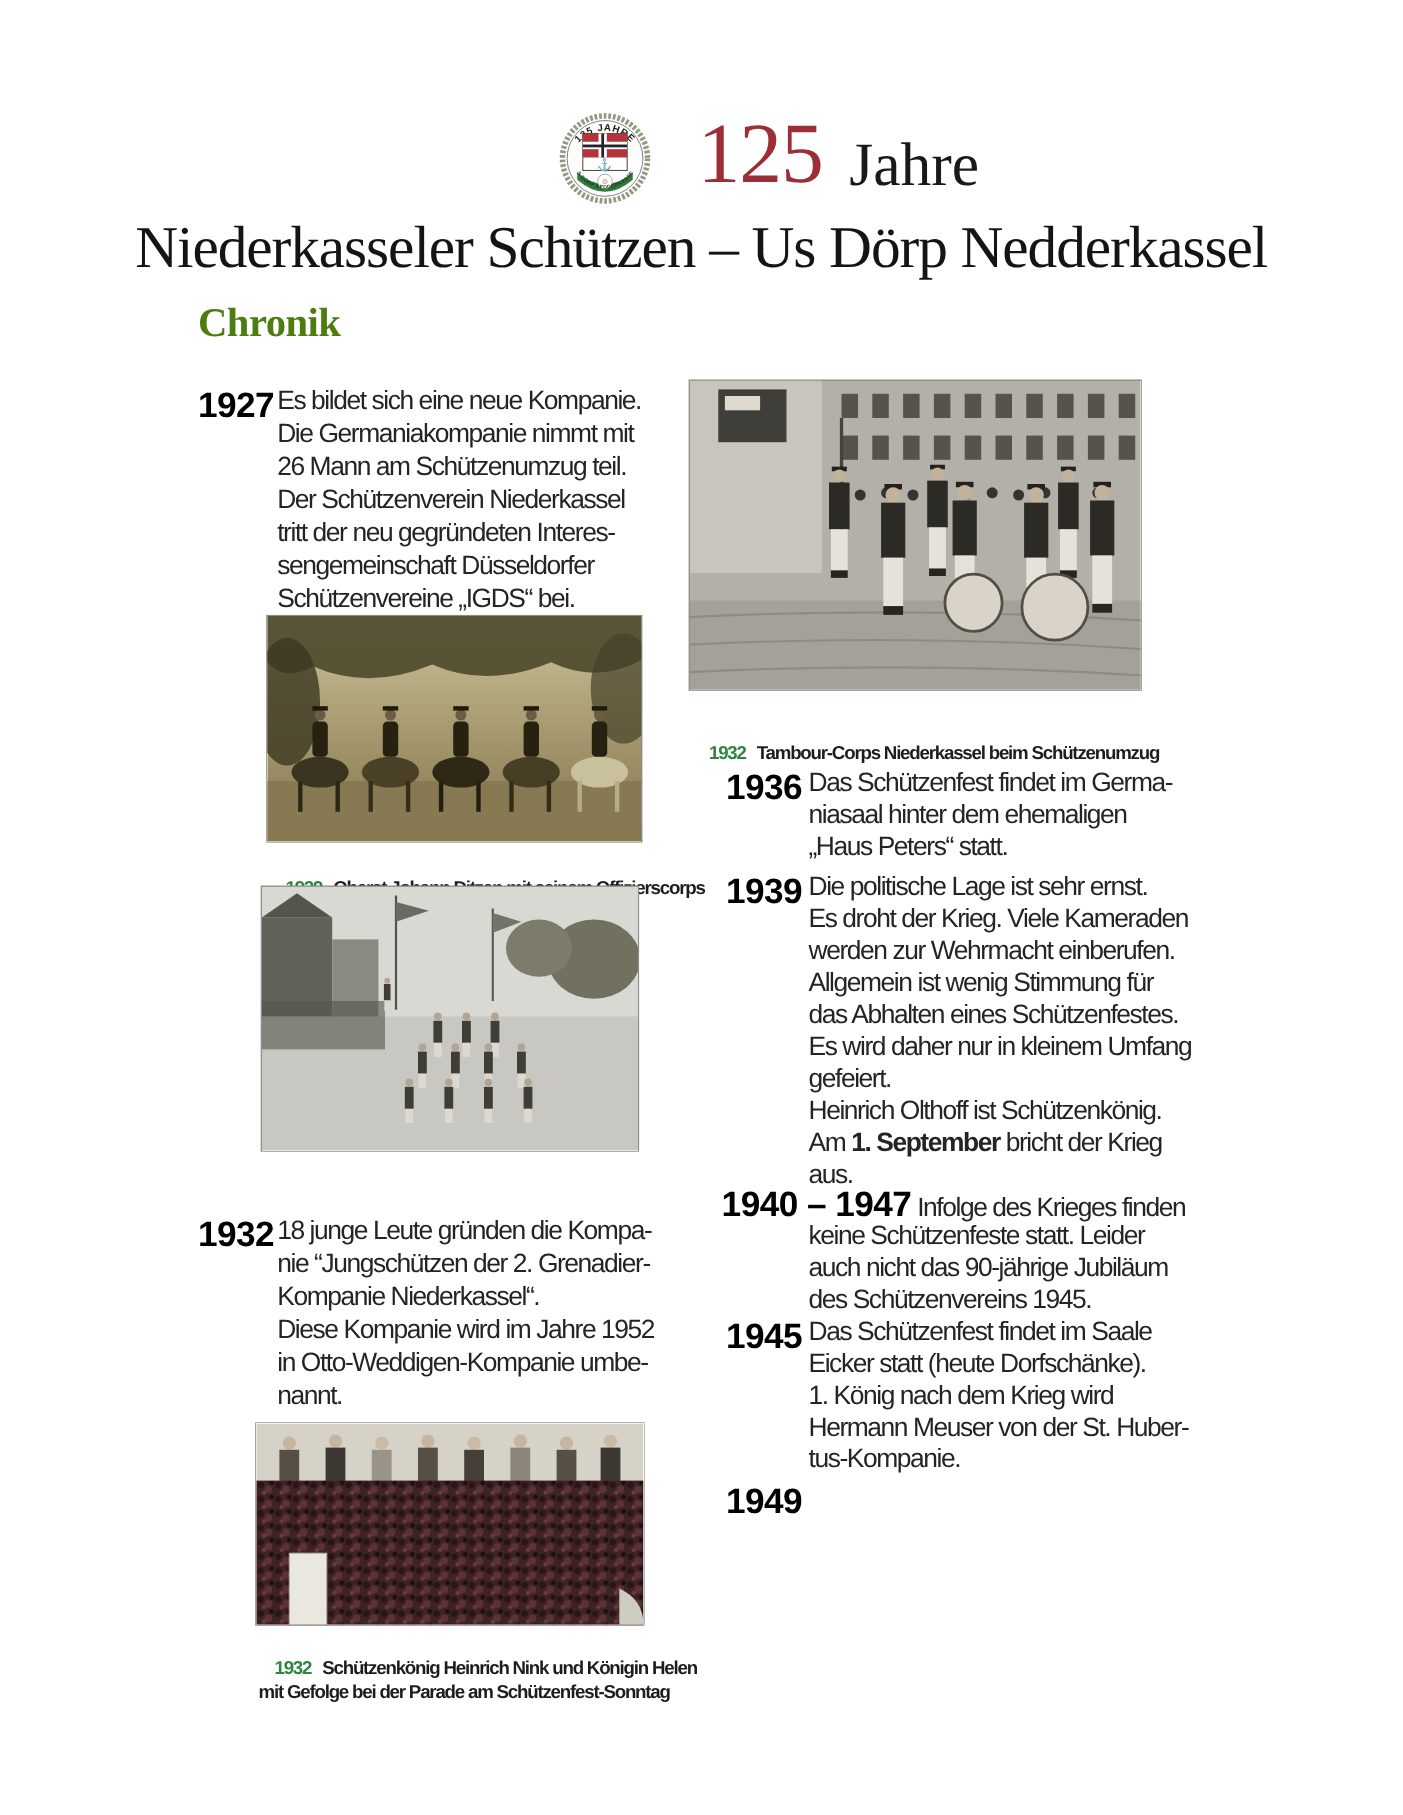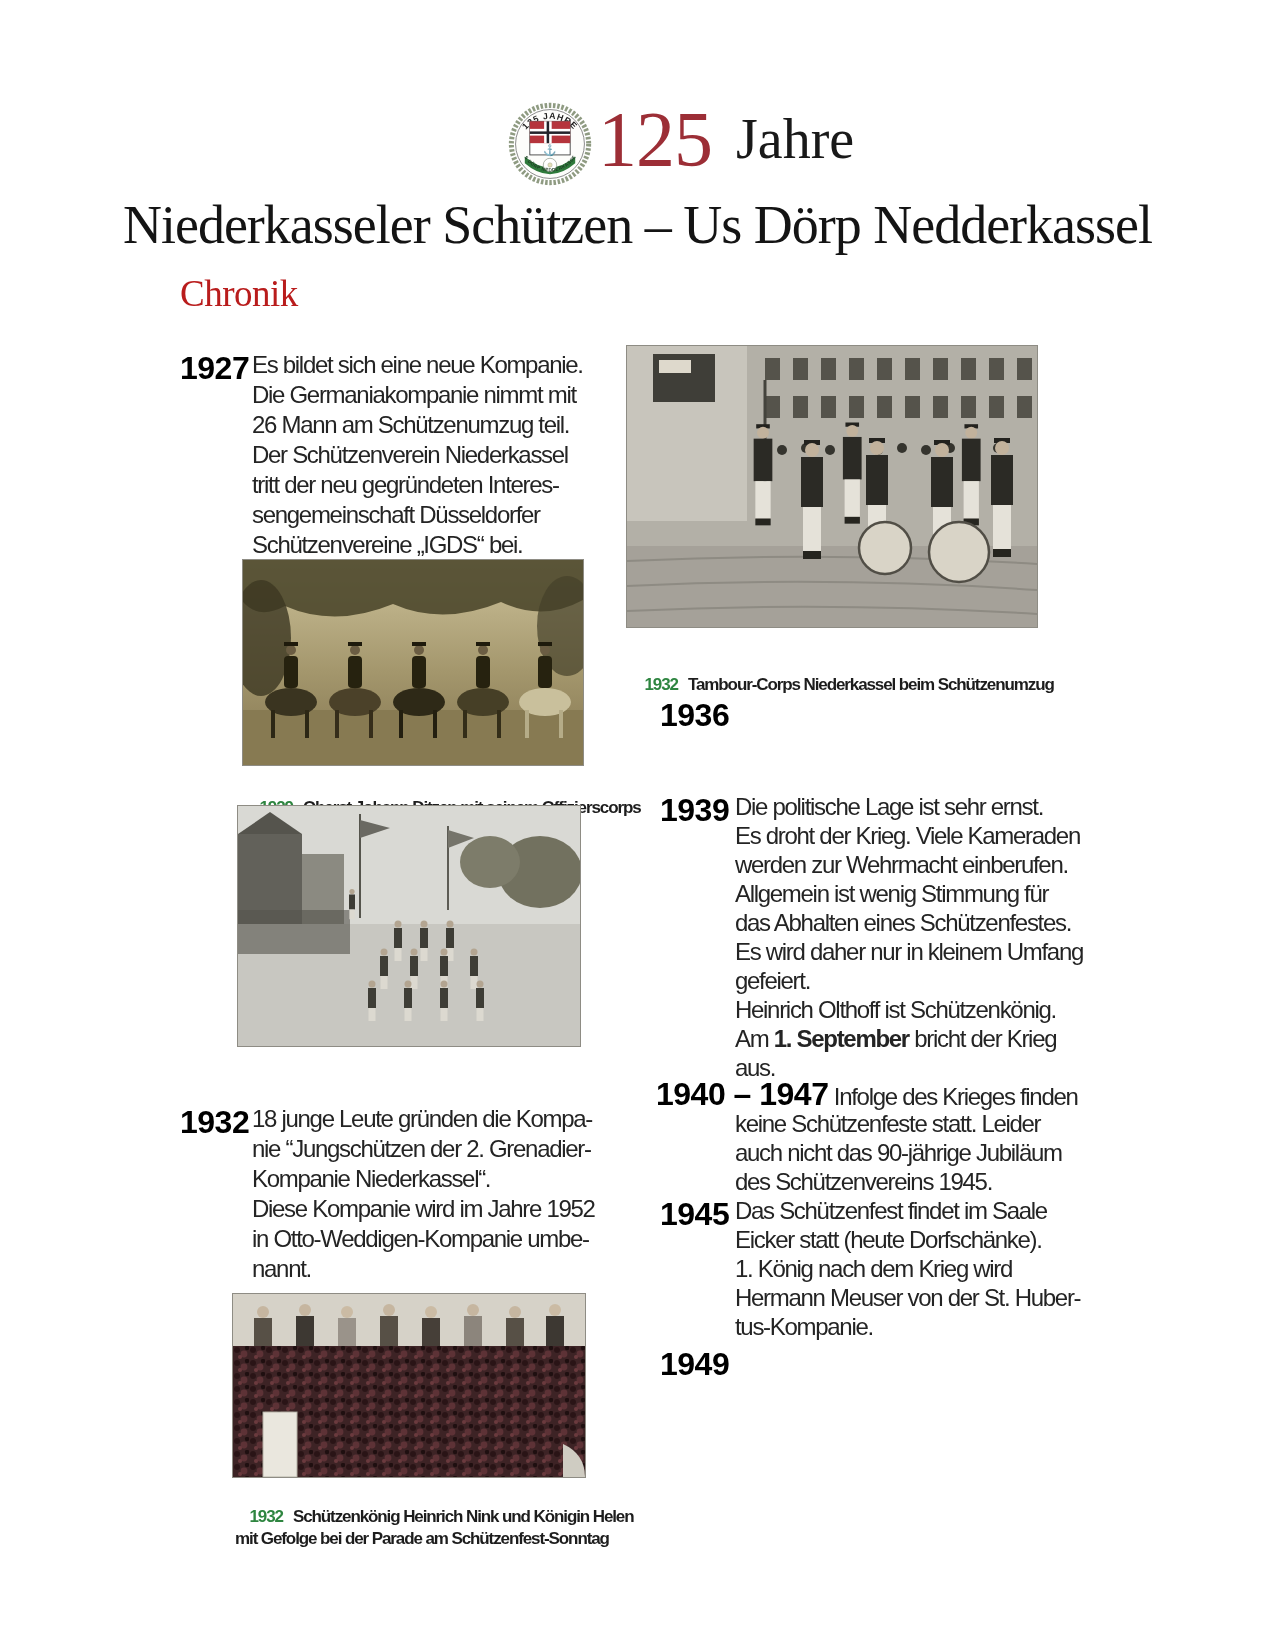--- a/index.html
+++ b/index.html
@@ -1,27 +1,27 @@
 <!DOCTYPE html>
 <html lang="de"><head>
 <meta charset="utf-8">
 <style>
   html,body{margin:0;padding:0;background:#e8e8e8}
   .page{position:relative;width:1275px;height:1650px;background:#ffffff;margin:0 auto;
         font-family:"Liberation Sans",sans-serif;overflow:hidden}
   .abs{position:absolute}
 
   
-  .brand{left:598px;top:100px;display:flex;align-items:center}
+  .brand{left:634px;top:100px;display:flex;align-items:flex-end}
   .brand .num{font-family:"Liberation Serif",serif;font-size:78px;color:#9c2e36;line-height:1;letter-spacing:-1px}
   .brand .word{font-family:"Liberation Serif",serif;font-size:56px;color:#191919;margin-left:24px;line-height:1}
   .title{left:0;right:0;top:194px;text-align:center;font-family:"Liberation Serif",serif;
          font-size:54px;color:#141414;letter-spacing:-1px}
   .chronik{left:180px;top:272px;font-family:"Liberation Serif",serif;font-size:37px;
-           color:#b91c1c;font-weight:400;letter-spacing:-.5px}
+           color:#4d7c0f;font-weight:700;letter-spacing:-.5px}
 
   
   .year{color:#000000;font-weight:700;font-size:32px;letter-spacing:-.5px}
   .body{font-size:24px;color:#242424;letter-spacing:-1.3px;white-space:pre}
   .lh30{line-height:30px}
   .lh29{line-height:29px}
   .bold-inline{font-weight:700}
 
   
   .cap{font-size:17px;font-weight:700;color:#1d1d1d;letter-spacing:-1.1px;line-height:22px;white-space:pre}
@@ -297,20 +297,23 @@
     <use href="#m4" x="315" y="120"></use>
     <use href="#m4" x="375" y="118"></use>
     <circle cx="258" cy="202" r="26" fill="#d9d4c7" stroke="#514e46" stroke-width="2.5"></circle>
     <circle cx="332" cy="206" r="30" fill="#d9d4c7" stroke="#514e46" stroke-width="2.5"></circle>
   </svg>
   <div class="abs cap" style="left:630px;top:652px">
     <span class="capyear">1932</span><span>Tambour-Corps Niederkassel beim Schützenumzug</span>
   </div>
 
   <div class="abs year" style="left:660px;top:697px">1936</div>
+  <div class="abs body lh29" style="left:735px;top:697px">Das Schützenfest findet im Germa-
+niasaal hinter dem ehemaligen
+„Haus Peters“ statt.</div>
 
   <div class="abs year" style="left:660px;top:792px">1939</div>
   <div class="abs body lh29" style="left:735px;top:792px"><span>Die politische Lage ist sehr ernst.
 Es droht der Krieg. Viele Kameraden
 werden zur Wehrmacht einberufen.
 Allgemein ist wenig Stimmung für
 das Abhalten eines Schützenfestes.
 Es wird daher nur in kleinem Umfang
 gefeiert.
 Heinrich Olthoff ist Schützenkönig.

